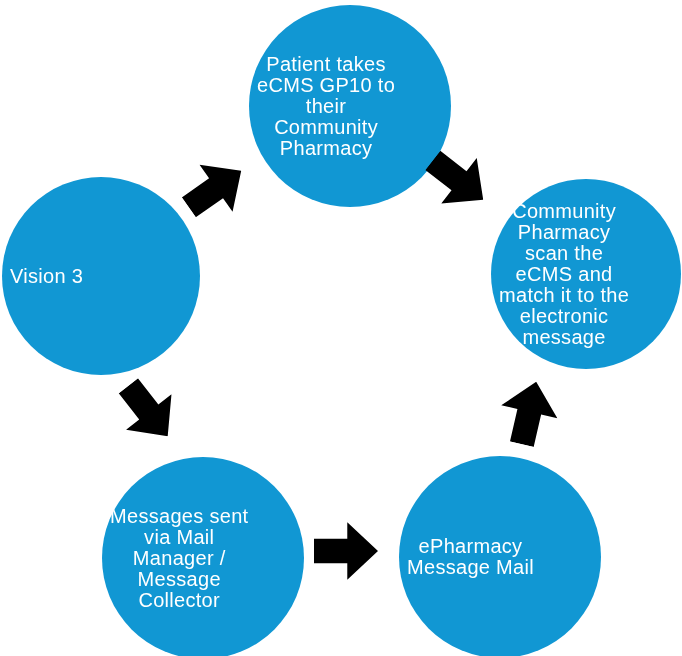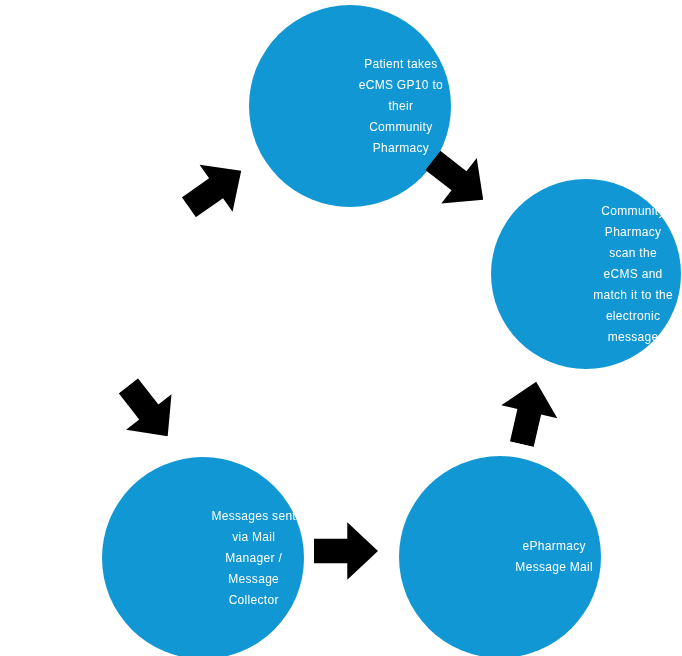--- a/index.html
+++ b/index.html
@@ -15,23 +15,23 @@
     background: var(--bg, #ffffff);
     overflow: hidden;
   }
   .node {
     position: absolute;
     border-radius: 50%;
     background: var(--accent, #1197d3);
     color: var(--node-text, #ffffff);
     display: flex;
     align-items: center;
-    justify-content: flex-end;
+    justify-content: flex-start;
     text-align: center;
-    font-size: 12px;
+    font-size: 20px;
     line-height: 21px;
     letter-spacing: 0.3px;
     white-space: pre-line;
     box-sizing: border-box;
     padding: 8px;
   }
   .node-patient   { left: 249px; top: 5px;   width: 202px; height: 202px; }
   .node-community { left: 491px; top: 179px; width: 190px; height: 190px; }
   .node-vision    { left: 2px;   top: 177px; width: 198px; height: 198px; }
   .node-messages  { left: 102px; top: 457px; width: 202px; height: 202px; }
@@ -66,20 +66,23 @@
   <div class="node node-community">
     <span>Community
 Pharmacy
 scan the
 eCMS and
 match it to the
 electronic
 message</span>
   </div>
 
+  <div class="node node-vision">
+    <span>Vision 3</span>
+  </div>
 
   <div class="node node-messages">
     <span>Messages sent
 via Mail
 Manager /
 Message
 Collector</span>
   </div>
 
   <div class="node node-epharmacy">

